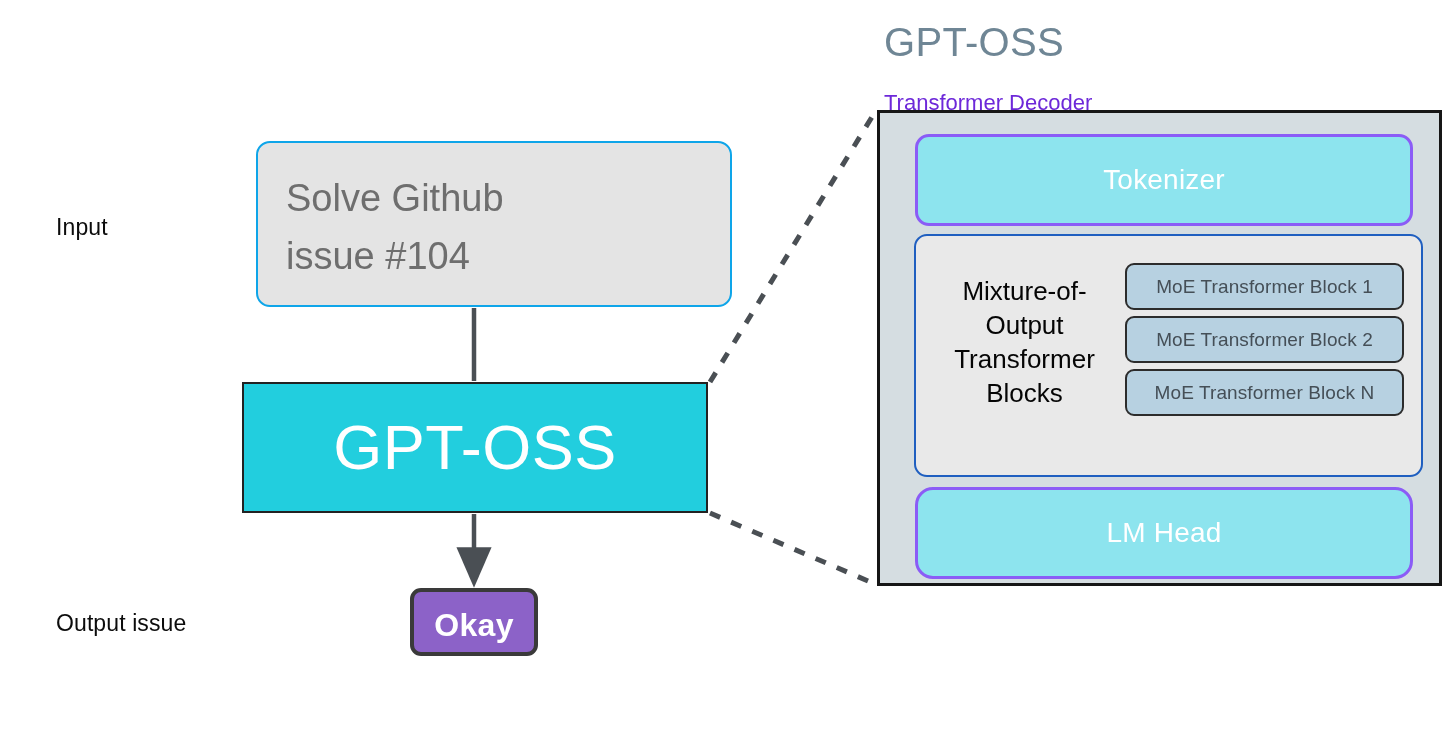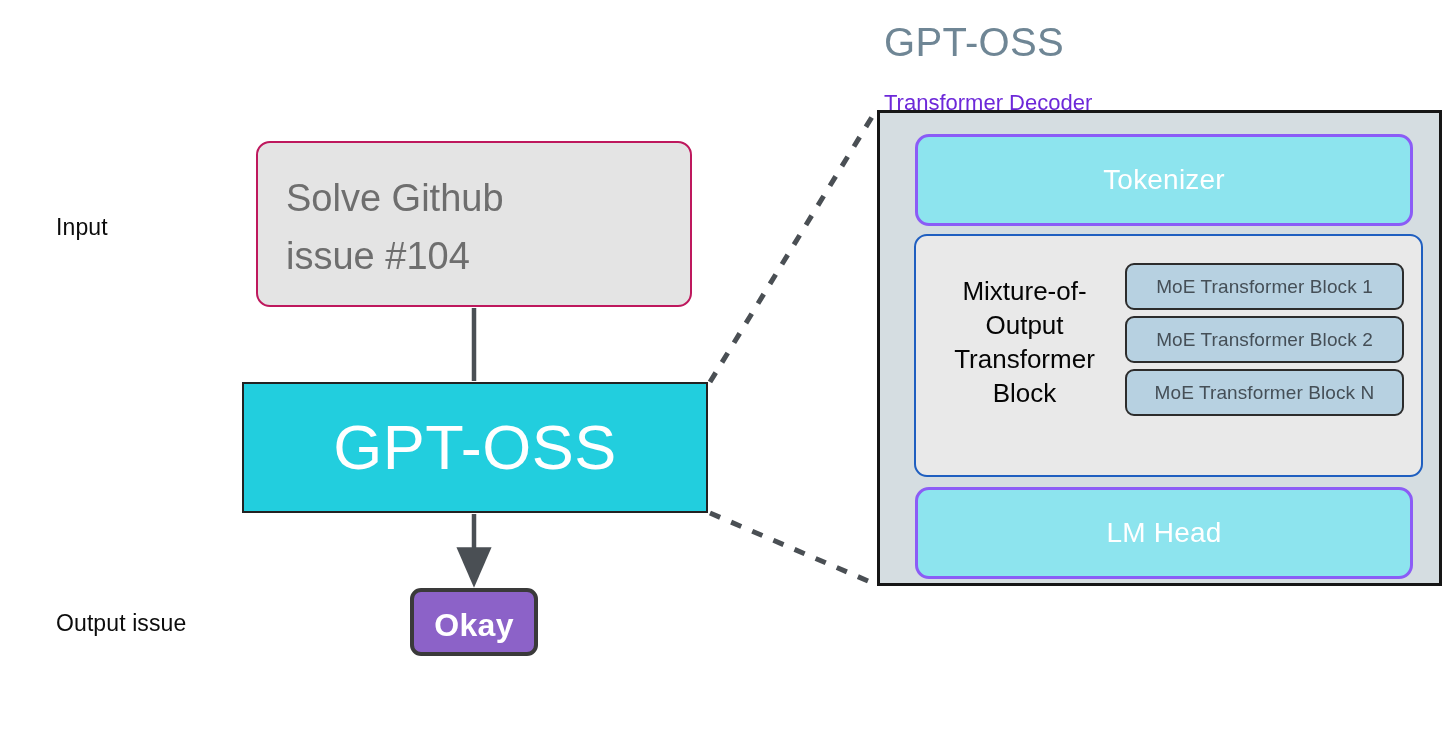--- a/index.html
+++ b/index.html
@@ -29,24 +29,24 @@
     color: #0c0c0c;
     font-weight: 400;
     letter-spacing: 0.1px;
     white-space: nowrap;
   }
 
   
   .prompt-box {
     left: 256px;
     top: 141px;
-    width: 436px;
+    width: 476px;
     height: 166px;
     background: #e4e4e4;
-    border: 2px solid #be185d;
+    border: 2px solid #0ea5e9;
     border-radius: 14px;
     padding: 26px 28px 0 28px;
   }
   .prompt-text {
     font-size: 38px;
     line-height: 58px;
     color: #6e6e6e;
     font-weight: 400;
   }
 
@@ -138,21 +138,21 @@
     align-items: center;
     justify-content: center;
   }
   .stage-text {
     font-size: 28px;
     color: #ffffff;
     font-weight: 400;
     letter-spacing: 0.2px;
   }
   #tokenizer-box { left: 35px; top: 21px; width: 492px; height: 86px; }
-  #lmhead-box    { left: 35px; top: 374px; width: 492px; height: 86px; }
+  #lmhead-box    { left: 35px; top: 374px; width: 492px; height: 86px; border-radius: 18px; }
 
   
   .moe-group {
     position: absolute;
     left: 34px;
     top: 121px;
     width: 505px;
     height: 239px;
     background: #e9e9e9;
     border: 2px solid #1f5fc0;
@@ -239,21 +239,21 @@
 
     <div class="stage-box" id="tokenizer-box">
       <span class="stage-text">Tokenizer</span>
     </div>
 
     <div class="moe-group">
       <div class="moe-label">
         <div>Mixture-of-</div>
         <div>Output</div>
         <div>Transformer</div>
-        <div>Block</div>
+        <div>Blocks</div>
       </div>
       <div class="moe-blocks">
         <div class="moe-block">
           <span class="moe-block-text">MoE Transformer Block 1</span>
         </div>
         <div class="moe-block">
           <span class="moe-block-text">MoE Transformer Block 2</span>
         </div>
         <div class="moe-block">
           <span class="moe-block-text">MoE Transformer Block N</span>

